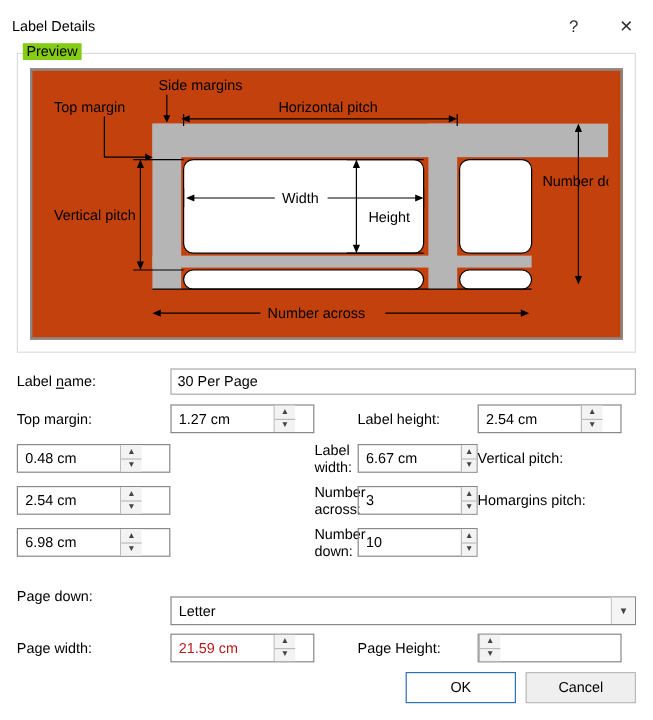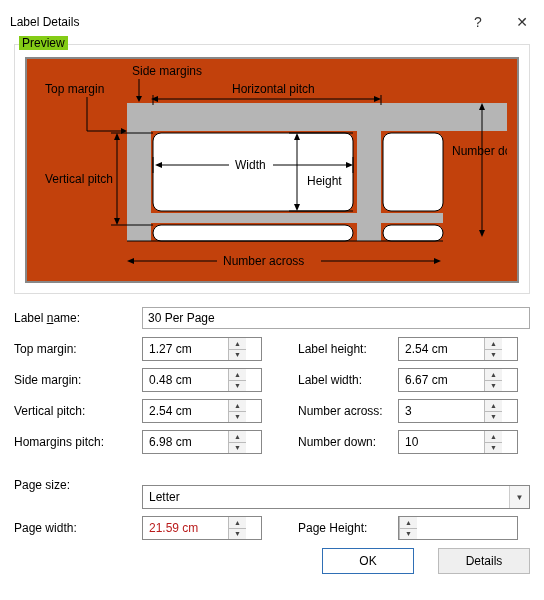--- a/index.html
+++ b/index.html
@@ -122,21 +122,21 @@
     align-items: center;
     justify-content: center;
     border-left: 1px solid #ccc;
     background: #f5f5f5;
     font-size: 8px;
     color: #444;
   }
   .btnbar {
     display: flex;
     justify-content: flex-end;
-    gap: 24px;
+    gap: 8px;
     margin-top: 8px;
   }
   .btn {
     width: 92px;
     height: 26px;
     border: 1px solid #bbb;
     background: #efefef;
     display: flex;
     align-items: center;
     justify-content: center;
@@ -242,21 +242,20 @@
       <div></div>
       <div class="lbl"><span>Label h</span><span class="ul">e</span><span>ight:</span></div>
       <div class="spin">
           <input value="2.54 cm" style="">
           <div class="arrows">
             <div class="a">▲</div>
             <div class="a">▼</div>
           </div>
         </div>
 
-      <div class="lbl"><span class="ul">S</span><span>ide margin:</span></div>
       <div class="spin">
           <input value="0.48 cm" style="">
           <div class="arrows">
             <div class="a">▲</div>
             <div class="a">▼</div>
           </div>
         </div>
       <div></div>
       <div class="lbl"><span>Label </span><span class="ul">w</span><span>idth:</span></div>
       <div class="spin">
@@ -298,21 +297,21 @@
       <div class="spin">
           <input value="10" style="">
           <div class="arrows">
             <div class="a">▲</div>
             <div class="a">▼</div>
           </div>
         </div>
     </div>
 
     <div class="row" style="margin-top:7px">
-      <div class="lbl">Page size:</div>
+      <div class="lbl">Page down:</div>
       <div class="select">
         <div class="sval">Letter</div>
         <div class="caret">▼</div>
       </div>
     </div>
 
     <div class="two-col">
       <div class="lbl"><span class="ul">P</span><span>age width:</span></div>
       <div class="spin disabled">
           <input disabled="" value="21.59 cm" style="">
@@ -326,17 +325,17 @@
       <div class="spin disabled">
           <div class="arrows">
             <div class="a">▲</div>
             <div class="a">▼</div>
           </div>
         </div>
     </div>
 
     <div class="btnbar">
       <button class="btn primary">OK</button>
-      <button class="btn">Details</button>
+      <button class="btn">Cancel</button>
     </div>
 
   </div>
 </div>
 
 </body></html>

